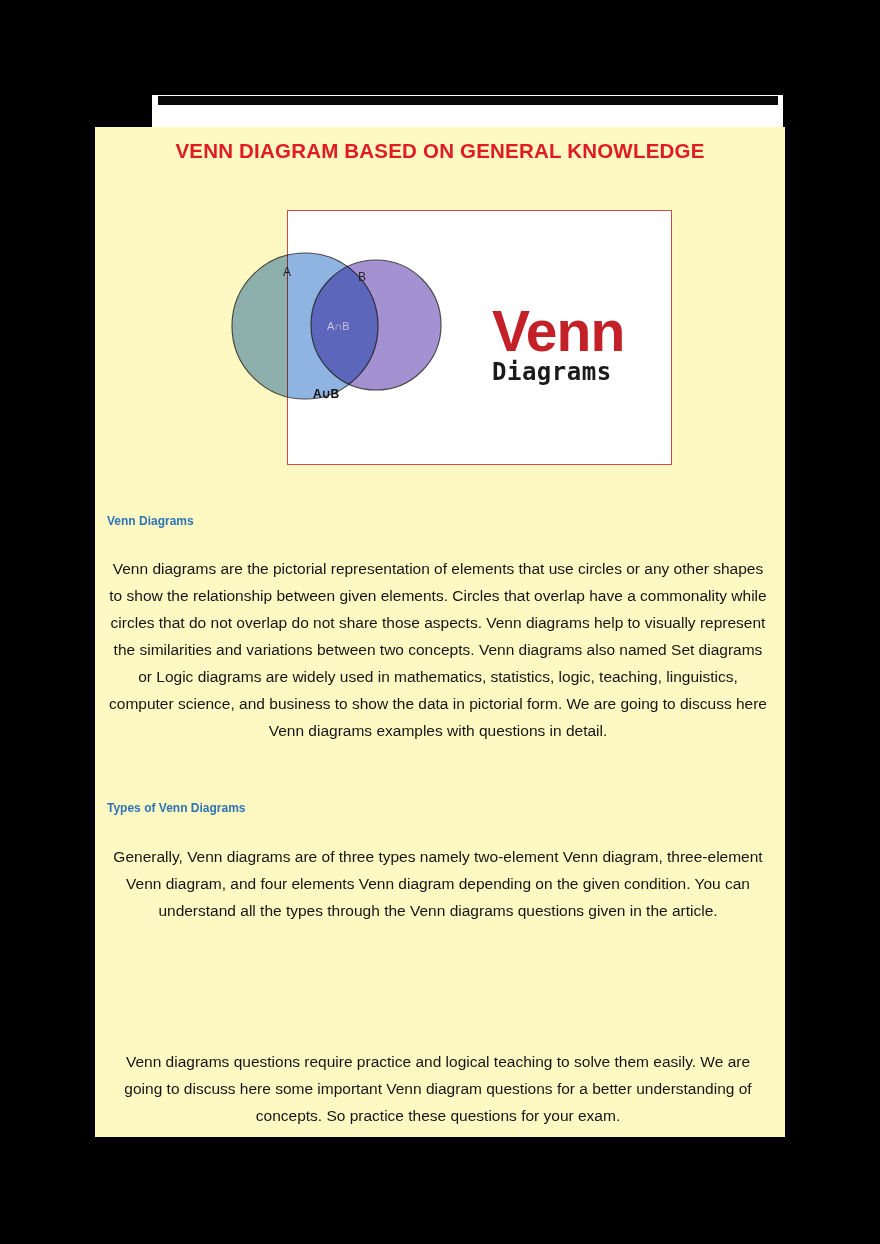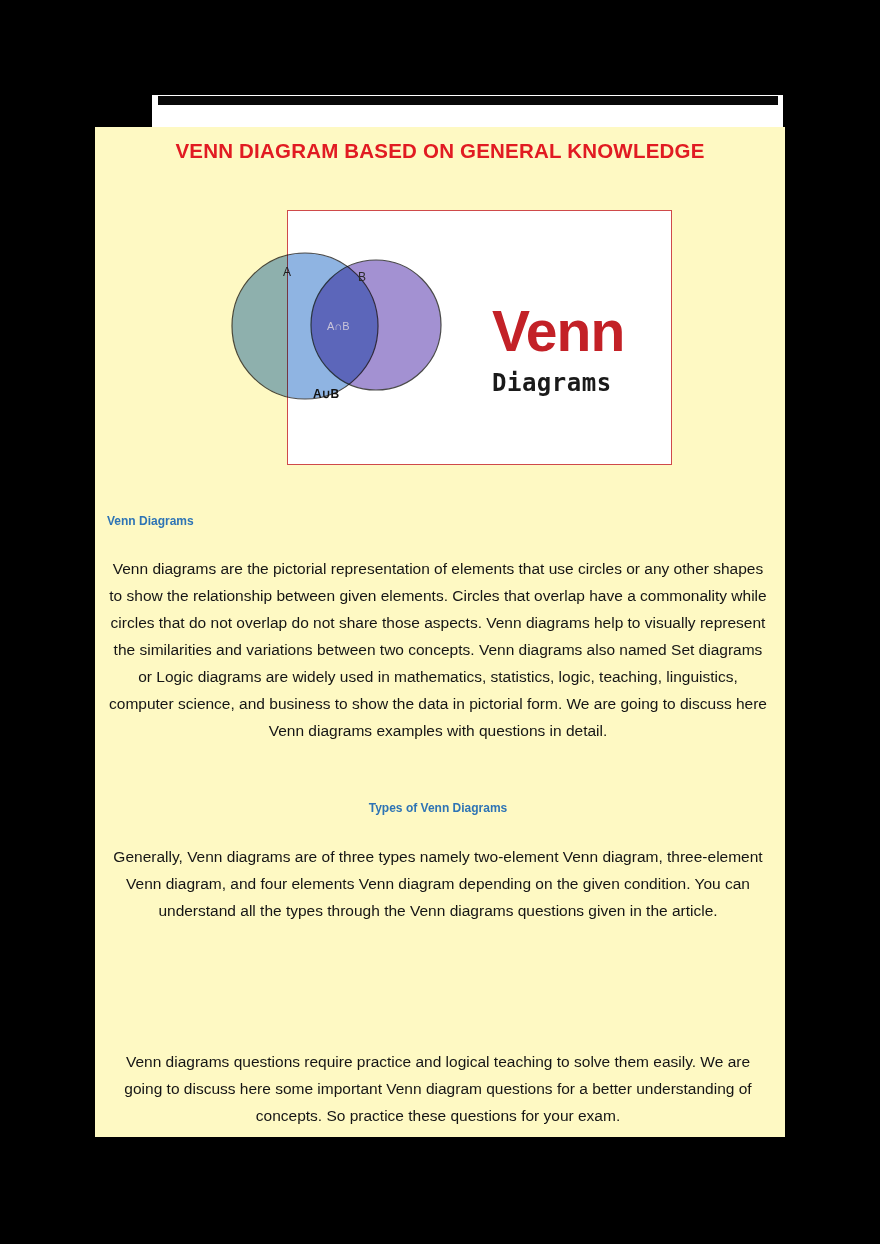--- a/index.html
+++ b/index.html
@@ -63,42 +63,41 @@
     color: #c32127;
     letter-spacing: -1px;
   }
   .logo-subtitle {
     font-size: 24px;
     line-height: 26px;
     font-weight: 600;
     color: #1a1a1a;
     letter-spacing: 0.5px;
     font-family: "DejaVu Sans Mono", "Liberation Mono", monospace;
-    margin-top: 11px;
   }
   .section-heading {
     position: absolute;
     left: 12px;
     width: 662px;
     font-size: 12px;
     font-weight: bold;
     color: #2e74b5;
   }
   .section-paragraph {
     position: absolute;
     left: 12px;
     width: 662px;
     font-size: 15.5px;
     line-height: 27px;
     color: #151515;
     text-align: center;
   }
   .h1 { top: 387px; }
   .p1 { top: 428px; }
-  .h2 { top: 674px; text-align: center; }
+  .h2 { top: 674px; }
   .p2 { top: 716px; }
   .h3 { top: 880px; }
   .p3 { top: 921px; }
   .svg-label { font-family: "Liberation Sans", sans-serif; }
 </style>
 </head>
 <body>
 
 <div class="top-strip">
   <div class="top-black-bar"></div>

